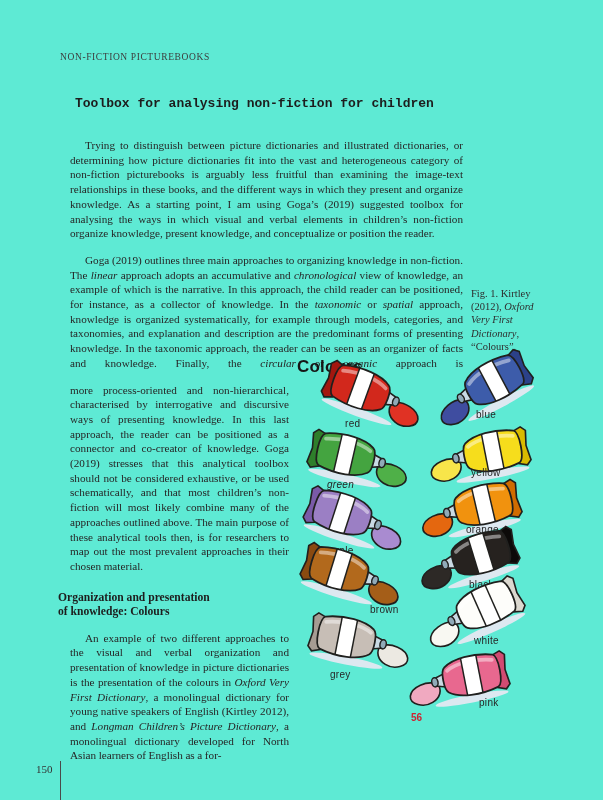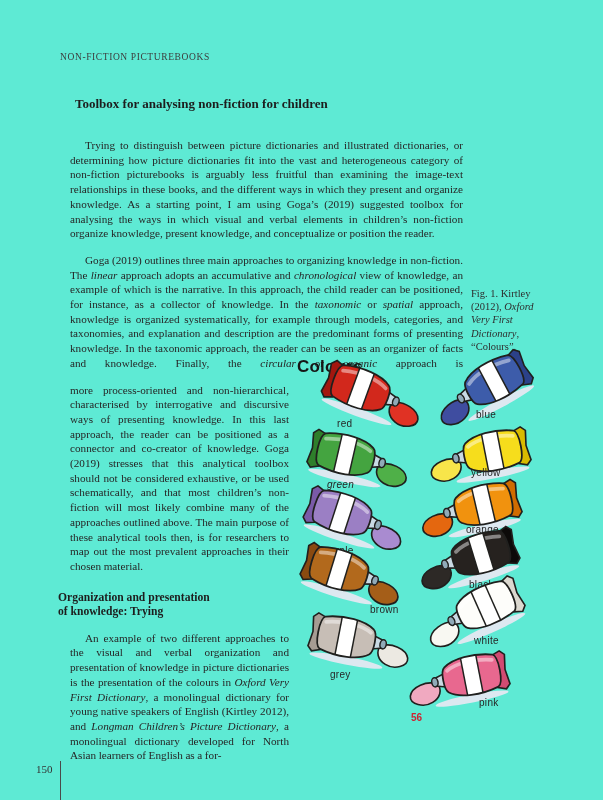--- a/index.html
+++ b/index.html
@@ -7,21 +7,21 @@
     position:relative; width:603px; height:800px; background:#5eead4;
     overflow:hidden; font-family:"Liberation Serif", serif; color:#222222;
   }
   .running-head{
     position:absolute; left:60px; top:52px;
     font-size:9.5px; letter-spacing:0.6px; color:#3d3d3d;
   }
   .section-heading{
     position:absolute; left:75px; top:96px; margin:0;
     font-size:13px; font-weight:bold; color:#1d1d1d;
-    font-family:Liberation Serif, serif;
+    font-family:Liberation Mono, monospace;
   }
   .text-flow{
     position:absolute; left:58px; top:126px; width:417px;
   }
   .para{
     margin:12px; font-size:11.2px; line-height:14.7px;
     text-align:justify; color:#262626; word-spacing:-0.2px;
   }
   .para.indent{ text-indent:15px; }
   .para.justify-last{ text-align-last:justify; }
@@ -75,21 +75,21 @@
 
   <h1 class="section-heading">Toolbox for analysing non-fiction for children</h1>
 
   <div class="text-flow">
     <p class="para indent"><span>Trying to distinguish between picture dictionaries and illustrated dictionaries, or determining how picture dictionaries fit into the vast and heterogeneous category of non-fiction picturebooks is arguably less fruitful than examining the image-text relationships in these books, and the different ways in which they present and organize knowledge. As a starting point, I am using Goga’s (2019) suggested toolbox for analysing the ways in which visual and verbal elements in children’s non-fiction organize knowledge, present knowledge, and conceptualize or position the reader.</span></p>
     <p class="para indent justify-last"><span>Goga (2019) outlines three main approaches to organizing knowledge in non-fiction. The </span><i>linear</i><span> approach adopts an accumulative and </span><i>chronological</i><span> view of knowledge, an example of which is the narrative. In this approach, the child reader can be positioned, for instance, as a collector of knowledge. In the </span><i>taxonomic</i><span> or </span><i>spatial</i><span> approach, knowledge is organized systematically, for example through models, categories, and taxonomies, and explanation and description are the predominant forms of presenting knowledge. In the taxonomic approach, the reader can be seen as an organizer of facts and knowledge. Finally, the </span><i>circular</i><span> or </span><i>organic</i><span> approach is</span></p>
     <div class="narrow">
       <p class="para"><span>more process-oriented and non-hierarchical, characterised by interrogative and discursive ways of presenting knowledge. In this last approach, the reader can be positioned as a connector and co-creator of knowledge. Goga (2019) stresses that this analytical toolbox should not be considered exhaustive, or be used schematically, and that most children’s non-fiction will most likely combine many of the approaches outlined above. The main purpose of these analytical tools then, is for researchers to map out the most prevalent approaches in their chosen material.</span></p>
       <h2 class="subheading">
         <div>Organization and presentation</div>
-        <div>of knowledge: Trying</div>
+        <div>of knowledge: Colours</div>
       </h2>
       <p class="para indent"><span>An example of two different approaches to the visual and verbal organization and presentation of knowledge in picture dictionaries is the presentation of the colours in </span><i>Oxford Very First Dictionary</i><span>, a monolingual dictionary for young native speakers of English (Kirtley 2012), and </span><i>Longman Children’s Picture Dictionary</i><span>, a monolingual dictionary developed for North Asian learners of English as a for-</span></p>
     </div>
   </div>
 
   <div class="fig-caption"><span>Fig. 1. Kirtley (2012), </span><i>Oxford Very First Dictionary</i><span>, “Colours”.</span></div>
 
   <div class="figure">
     <div class="fig-title">Colours</div>
     <div id="tube-canvas">
@@ -110,21 +110,21 @@
               <g clip-path="url(#tubeclip0)">
                 <path d="M22,15 C45,9 70,10 84,18" fill="none" stroke="rgba(255,255,255,0.45)" stroke-width="5" stroke-linecap="round"></path>
                 <rect x="42" y="0" width="21" height="70" fill="#ffffff"></rect>
                 <line x1="42" y1="0" x2="42" y2="70" stroke="#20201e" stroke-width="2"></line>
                 <line x1="63" y1="0" x2="63" y2="70" stroke="#20201e" stroke-width="2"></line>
               </g>
               <path d="M20,8 C45,1 74,3 87,13 C93,17 93,43 87,47 C74,57 45,59 20,52 C12,48 12,12 20,8 Z" fill="none" stroke="#20201e" stroke-width="2.4"></path>
             </g>
           </svg>
         </div>
-        <div class="tube-label" style="left: 44px; top: 62px;">red</div>
+        <div class="tube-label" style="left: 52px; top: 62px;">red</div>
         <div class="tube" style="left: 12px; top: 80px; transform: rotate(13deg);">
           <svg viewBox="0 0 150 70" width="112" height="52">
             <g>
               <ellipse cx="58" cy="61" rx="50" ry="5.5" fill="#dde8f0"></ellipse>
               <path d="M100,33 C113,25 135,30 139,42 C142,53 124,61 111,56 C100,52 95,42 100,33 Z" fill="#4fb048" stroke="#20201e" stroke-width="2.2"></path>
               <path d="M86,20 L103,25 L103,35 L86,40 Z" fill="#c9dae4" stroke="#20201e" stroke-width="2.2"></path>
               <ellipse cx="103" cy="30" rx="4.2" ry="6.2" fill="#90aab8" stroke="#20201e" stroke-width="2"></ellipse>
               <path d="M10,5 L21,9 L21,53 L10,57 L4,51 L7,31 L4,11 Z" fill="#2e7f2b" stroke="#20201e" stroke-width="2.2"></path>
               <defs>
                 <clipPath id="tubeclip1">

